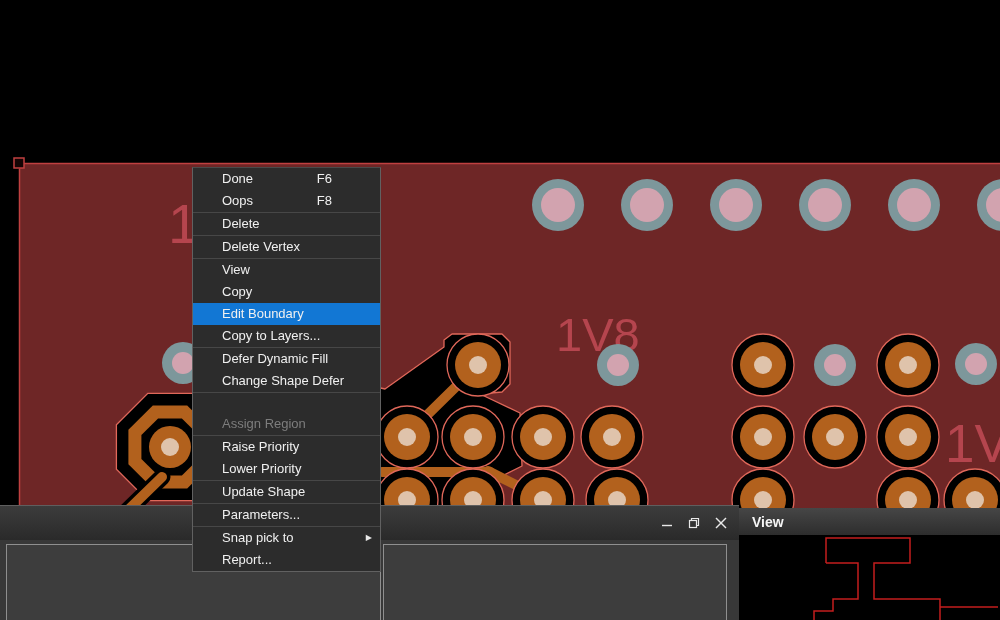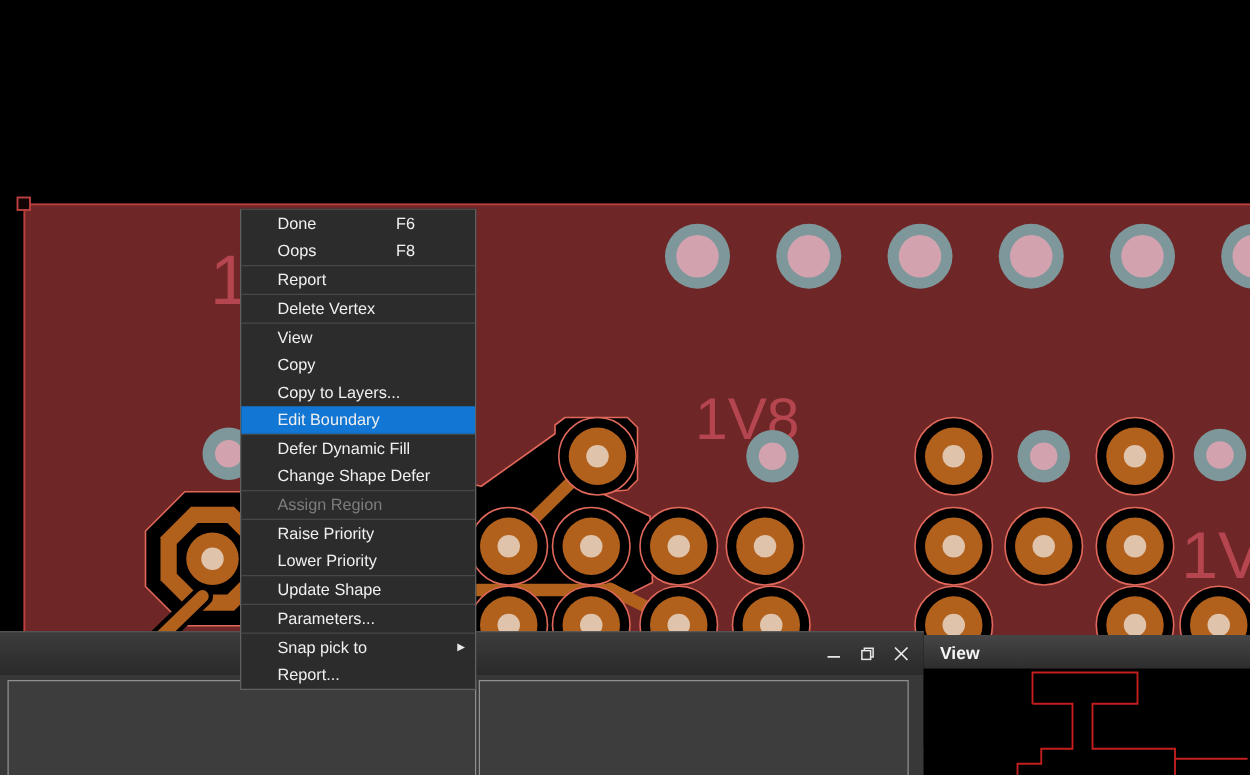--- a/index.html
+++ b/index.html
@@ -28,21 +28,21 @@
     background:linear-gradient(#464646,#2d2d2d);display:flex;align-items:center;}
   .vp-title{color:#f5f5f5;font-size:14px;font-weight:bold;padding-left:13px;}
   .vp-canvas{position:absolute;left:0;top:27px;width:261px;height:85px;background:#000;}
 
   
   .context-menu{position:absolute;left:192px;top:167px;width:189px;box-sizing:border-box;
     background:#2c2c2c;border:1px solid #616161;border-top-color:#4a4a4a;z-index:30;}
   .menu-item{position:relative;height:22px;line-height:22px;color:#f0f0f0;font-size:13px;
     padding-left:29px;white-space:nowrap;cursor:default;}
   .menu-item.highlighted{background:var(--hl,#1277d4);}
-  .menu-item.disabled{color:#7d7d7d;}
+  .menu-item.disabled{color:#7d7d7d;margin-top:20px;}
   .mi-shortcut{position:absolute;right:48px;top:0;}
   .mi-arrow{position:absolute;right:8px;top:0;font-size:8px;color:#e8e8e8;}
   .menu-sep{height:1px;background:#474747;}
 </style>
 </head>
 <body>
 
 <div class="screen">
 
   <svg id="pcb-canvas" width="1000" height="620" viewBox="0 0 1000 620">
@@ -176,28 +176,28 @@
     </div>
     <svg class="vp-canvas" width="261" height="85" viewBox="739 535 261 85">
       <path id="view-outline" fill="none" stroke-width="1.5" d="M826,563 L826,538 L910,538 L910,563 L874,563 L874,599 L940,599 L940,620 M826,563 L858,563 L858,599 L833,599 L833,611 L814,611 L814,620 M940,607 L998,607" stroke="#c41e1e"></path>
     </svg>
   </div>
 
   <div class="context-menu" id="context-menu">
       <div class="menu-item"><span>Done</span><span class="mi-shortcut">F6</span></div>
       <div class="menu-item"><span>Oops</span><span class="mi-shortcut">F8</span></div>
       <div class="menu-sep"></div>
-      <div class="menu-item"><span>Report</span></div>
+      <div class="menu-item"><span>Delete</span></div>
       <div class="menu-sep"></div>
       <div class="menu-item"><span>Delete Vertex</span></div>
       <div class="menu-sep"></div>
       <div class="menu-item"><span>View</span></div>
       <div class="menu-item"><span>Copy</span></div>
+      <div class="menu-item highlighted"><span>Edit Boundary</span></div>
       <div class="menu-item"><span>Copy to Layers...</span></div>
-      <div class="menu-item highlighted"><span>Edit Boundary</span></div>
       <div class="menu-sep"></div>
       <div class="menu-item"><span>Defer Dynamic Fill</span></div>
       <div class="menu-item"><span>Change Shape Defer</span></div>
       <div class="menu-sep"></div>
       <div class="menu-item disabled"><span>Assign Region</span></div>
       <div class="menu-sep"></div>
       <div class="menu-item"><span>Raise Priority</span></div>
       <div class="menu-item"><span>Lower Priority</span></div>
       <div class="menu-sep"></div>
       <div class="menu-item"><span>Update Shape</span></div>

